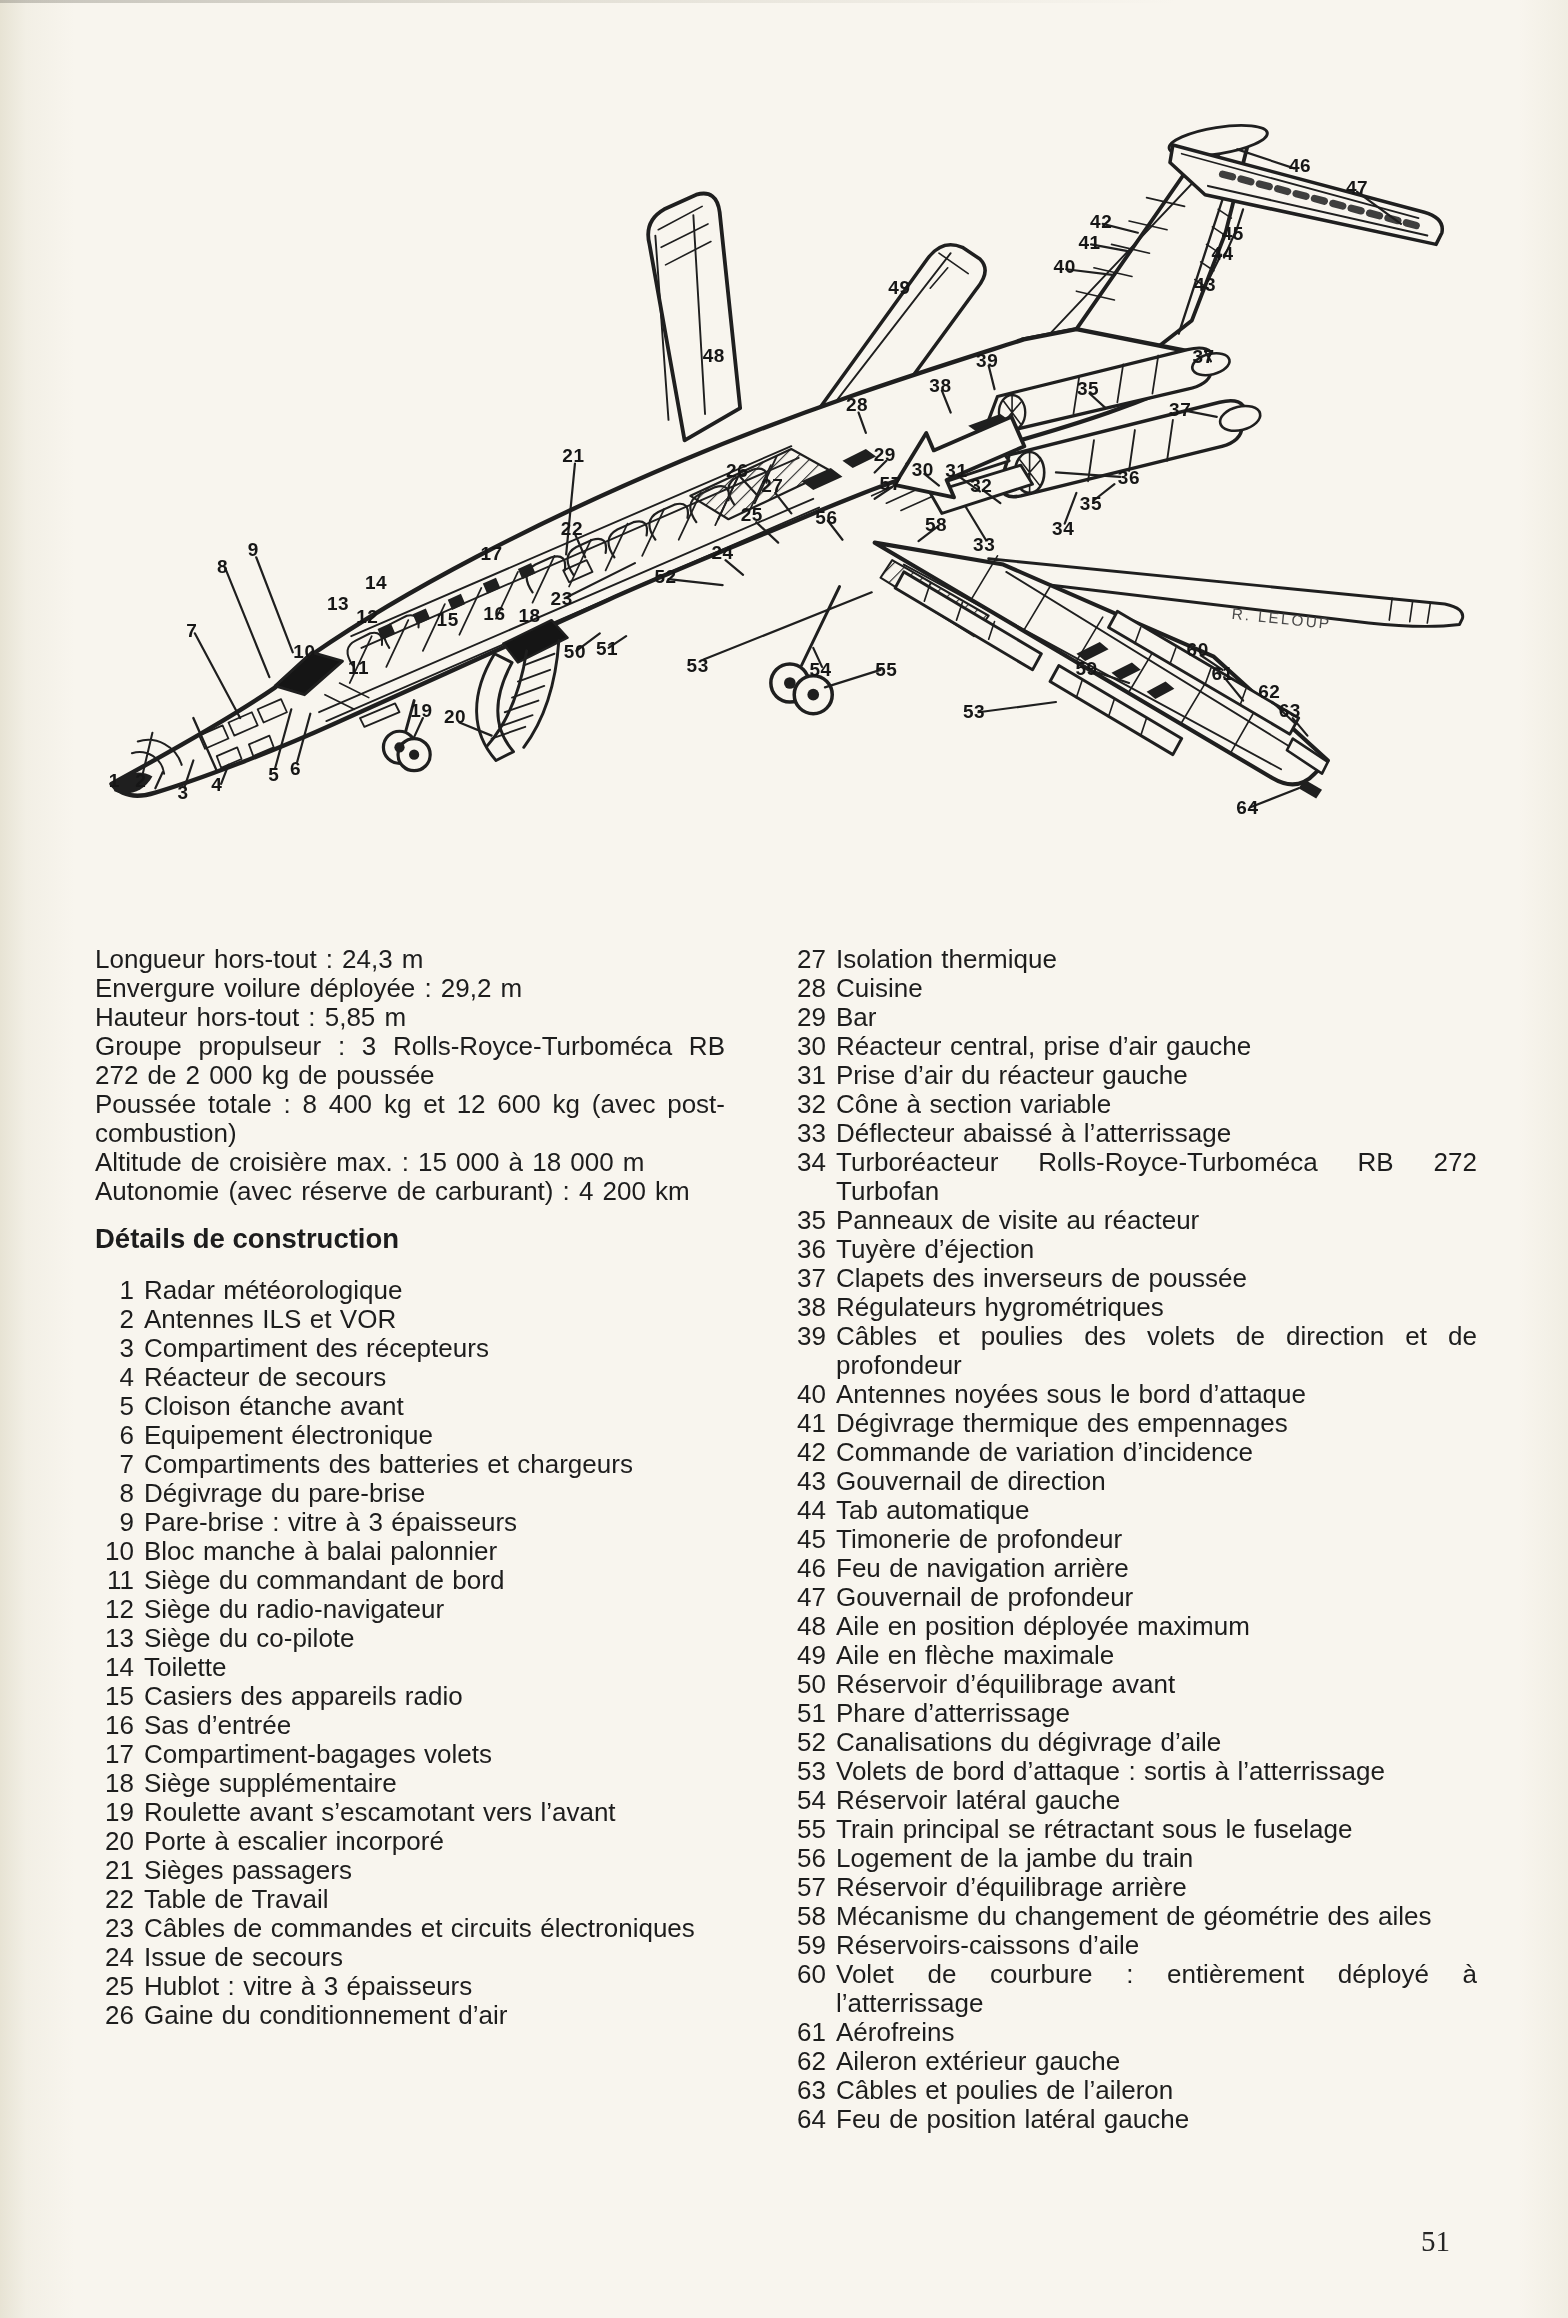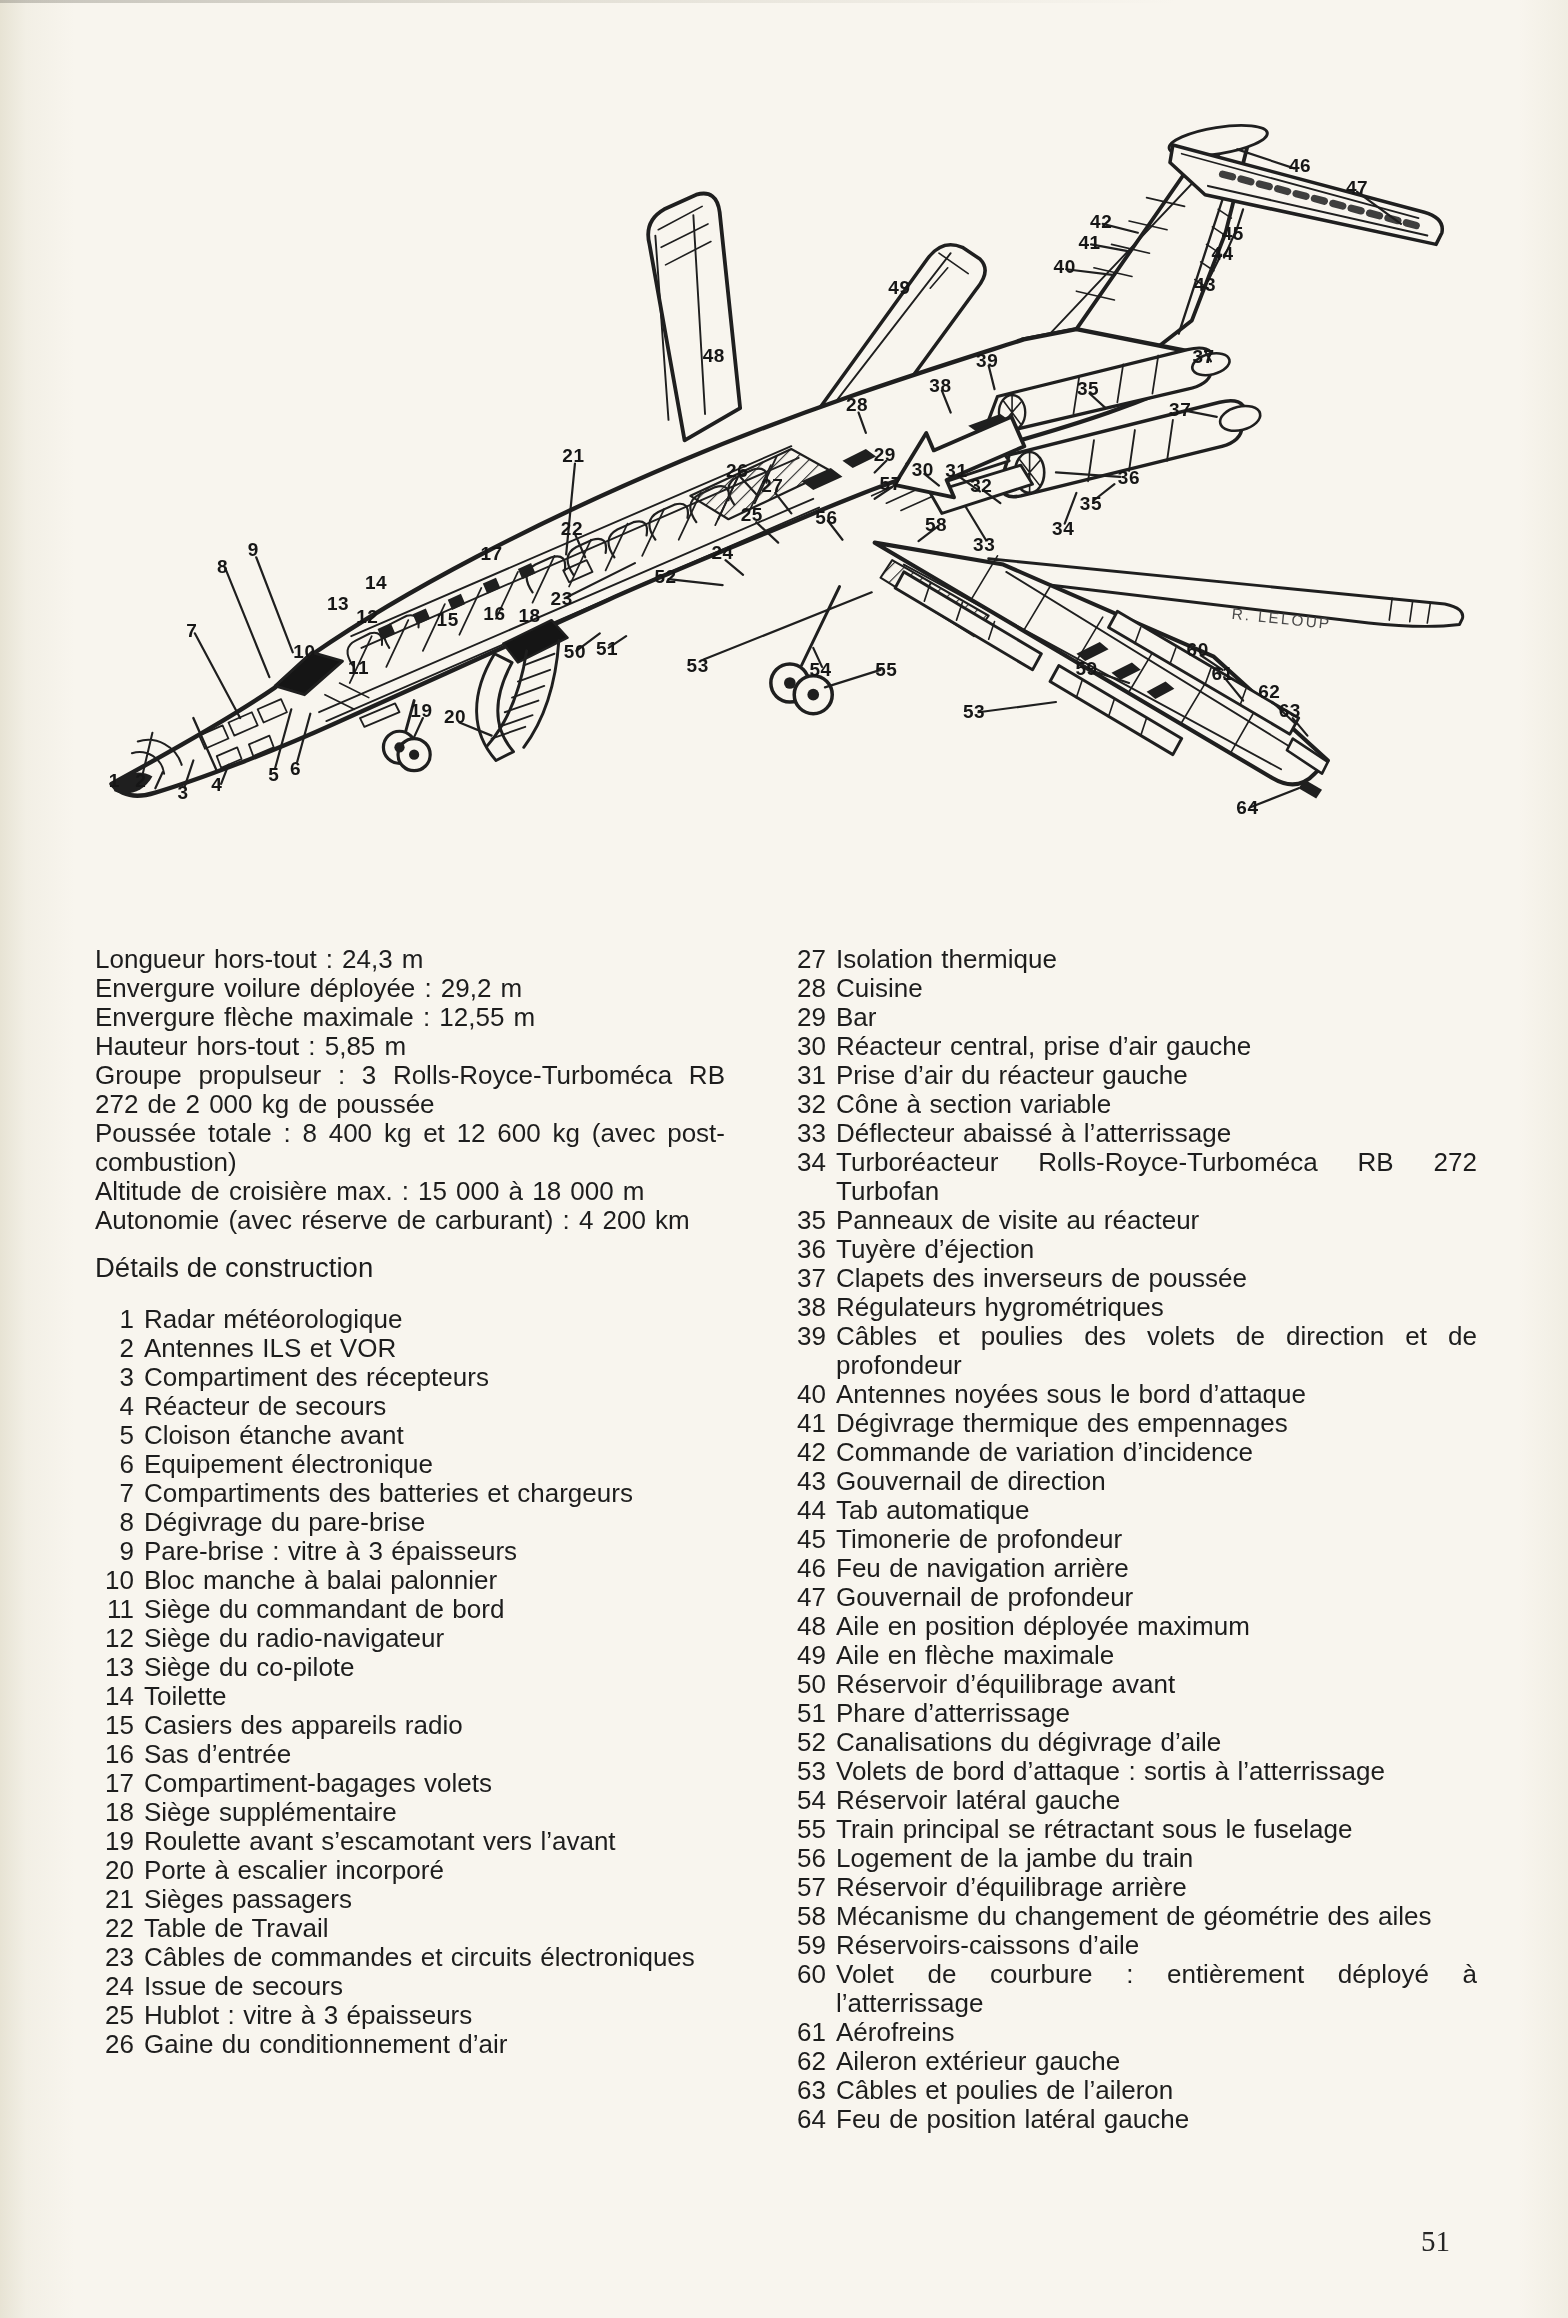--- a/index.html
+++ b/index.html
@@ -10,21 +10,21 @@
   .page::before{content:"";position:absolute;top:0;left:0;right:0;height:3.1px;
     background:linear-gradient(90deg,#8a877d 0,#c9c5b8 35%,rgba(0,0,0,0) 75%);opacity:.45;}
   .illus{position:absolute;left:53px;top:57px;width:1462px;height:809px;}
   .illus svg{position:absolute;left:0;top:0;width:100%;height:100%;}
   .callout{position:absolute;transform:translate(-50%,-50%);font-weight:700;
     font-size:19px;letter-spacing:0.6px;color:#161616;white-space:nowrap;}
   .columns{position:absolute;left:95px;top:945px;width:1382px;display:grid;
     grid-template-columns:630px 690px;column-gap:62px;}
   .title{font-size:28px;line-height:33px;font-weight:700;margin:0 0 19px 0;letter-spacing:0.1px;}
   .spec{margin:0;font-size:26px;line-height:29px;text-align:justify;word-spacing:1.9px;}
-  .sub{font-size:27.5px;line-height:30px;font-weight:400;margin:17.5px 0 22.5px 0;}
+  .sub{font-size:27.5px;line-height:30px;font-weight:700;margin:17.5px 0 22.5px 0;}
   .item{display:grid;grid-template-columns:39px 1fr;column-gap:10px;font-size:26px;line-height:29px;}
   .item .num{text-align:right;}
   .item .txt{text-align:justify;word-spacing:1.2px;}
   .pageno{position:absolute;top:2225px;right:119px;font-family:"Liberation Serif",serif;
     font-size:29px;color:#262626;}
 </style>
 </head>
 <body>
 
 <div class="page">
@@ -242,21 +242,20 @@
         <span class="callout" style="left: 84.6%; top: 80.8%;">63</span>
         <span class="callout" style="left: 81.7%; top: 92.8%;">64</span>
       </div>
   </div>
 
   <div class="columns">
     <div class="col">
       <div id="specs">
           <p class="spec">Longueur hors-tout : 24,3 m</p>
           <p class="spec">Envergure voilure déployée : 29,2 m</p>
-          <p class="spec">Envergure flèche maximale : 12,55 m</p>
           <p class="spec">Hauteur hors-tout : 5,85 m</p>
           <p class="spec">Groupe propulseur : 3 Rolls-Royce-Turboméca RB 272 de 2 000 kg de poussée</p>
           <p class="spec">Poussée totale : 8 400 kg et 12 600 kg (avec post-combustion)</p>
           <p class="spec">Altitude de croisière max. : 15 000 à 18 000 m</p>
           <p class="spec">Autonomie (avec réserve de carburant) : 4 200 km</p>
         </div>
       <h3 class="sub">Détails de construction</h3>
       <div id="items-left" class="items">
           <div class="item">
             <span class="num">1</span>

